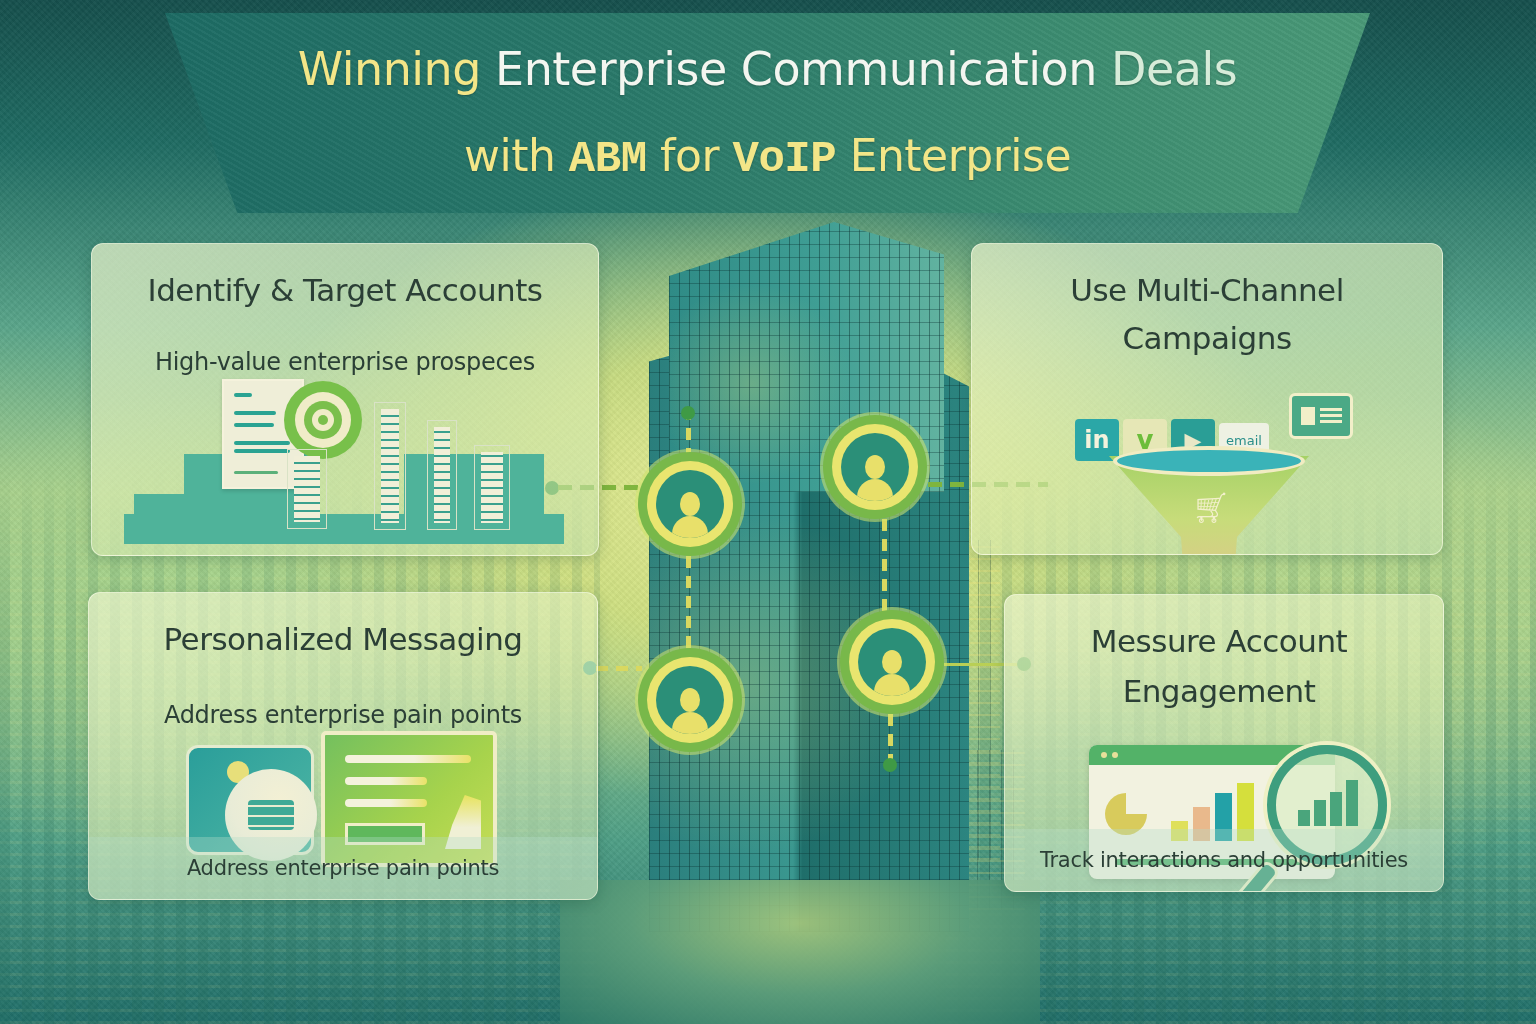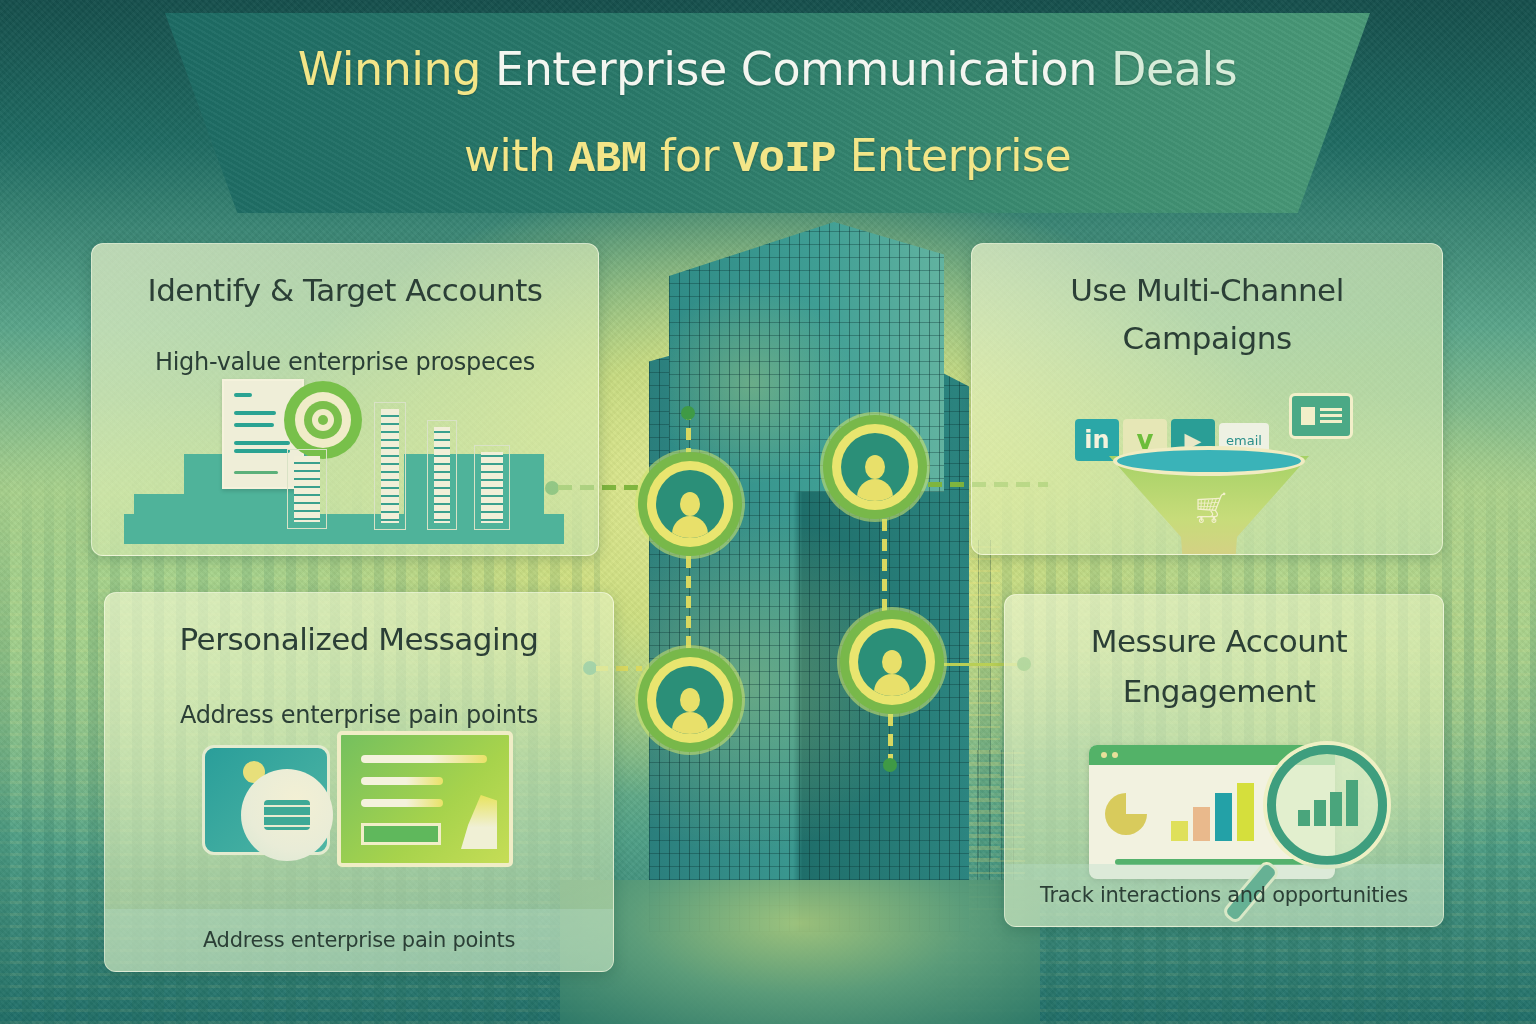--- a/index.html
+++ b/index.html
@@ -70,22 +70,22 @@
     color: #2b3f36; font-size: 24px; letter-spacing: -0.3px; margin-top: 28px;
   }
   .card-footer {
     position: absolute; left: 0; right: 0; bottom: 0; height: 62px;
     background: rgba(180,220,200,0.35);
     display: flex; align-items: center; justify-content: center;
     color: #2b3f36; font-size: 21px; letter-spacing: -0.3px;
   }
   #card-identify { left: 91px; top: 243px; width: 508px; height: 313px; }
   #card-multichannel { left: 971px; top: 243px; width: 472px; height: 312px; }
-  #card-personalized { left: 104px; top: 592px; width: 510px; height: 380px; }
-  #card-measure { left: 1004px; top: 594px; width: 440px; height: 333px; }
+  #card-personalized { left: 88px; top: 592px; width: 510px; height: 308px; }
+  #card-measure { left: 1004px; top: 594px; width: 440px; height: 298px; }
 
   
   .tower {
     position: absolute; left: 624px; top: 222px; width: 330px; height: 700px;
   }
   .tower .top { position: absolute; left: 45px; top: 0; width: 275px; height: 270px;
     background: linear-gradient(90deg, #2f8b86 0%, #3f9e94 55%, #62b3a0 100%);
     clip-path: polygon(0 20%, 60% 0, 100% 12%, 100% 100%, 0 100%); }
   .tower .mid { position: absolute; left: 25px; top: 90px; width: 320px; height: 620px;
     background: linear-gradient(90deg, #2a7e7c 0%, #3a978f 45%, #1f6e6a 48%, #2c8580 100%);

